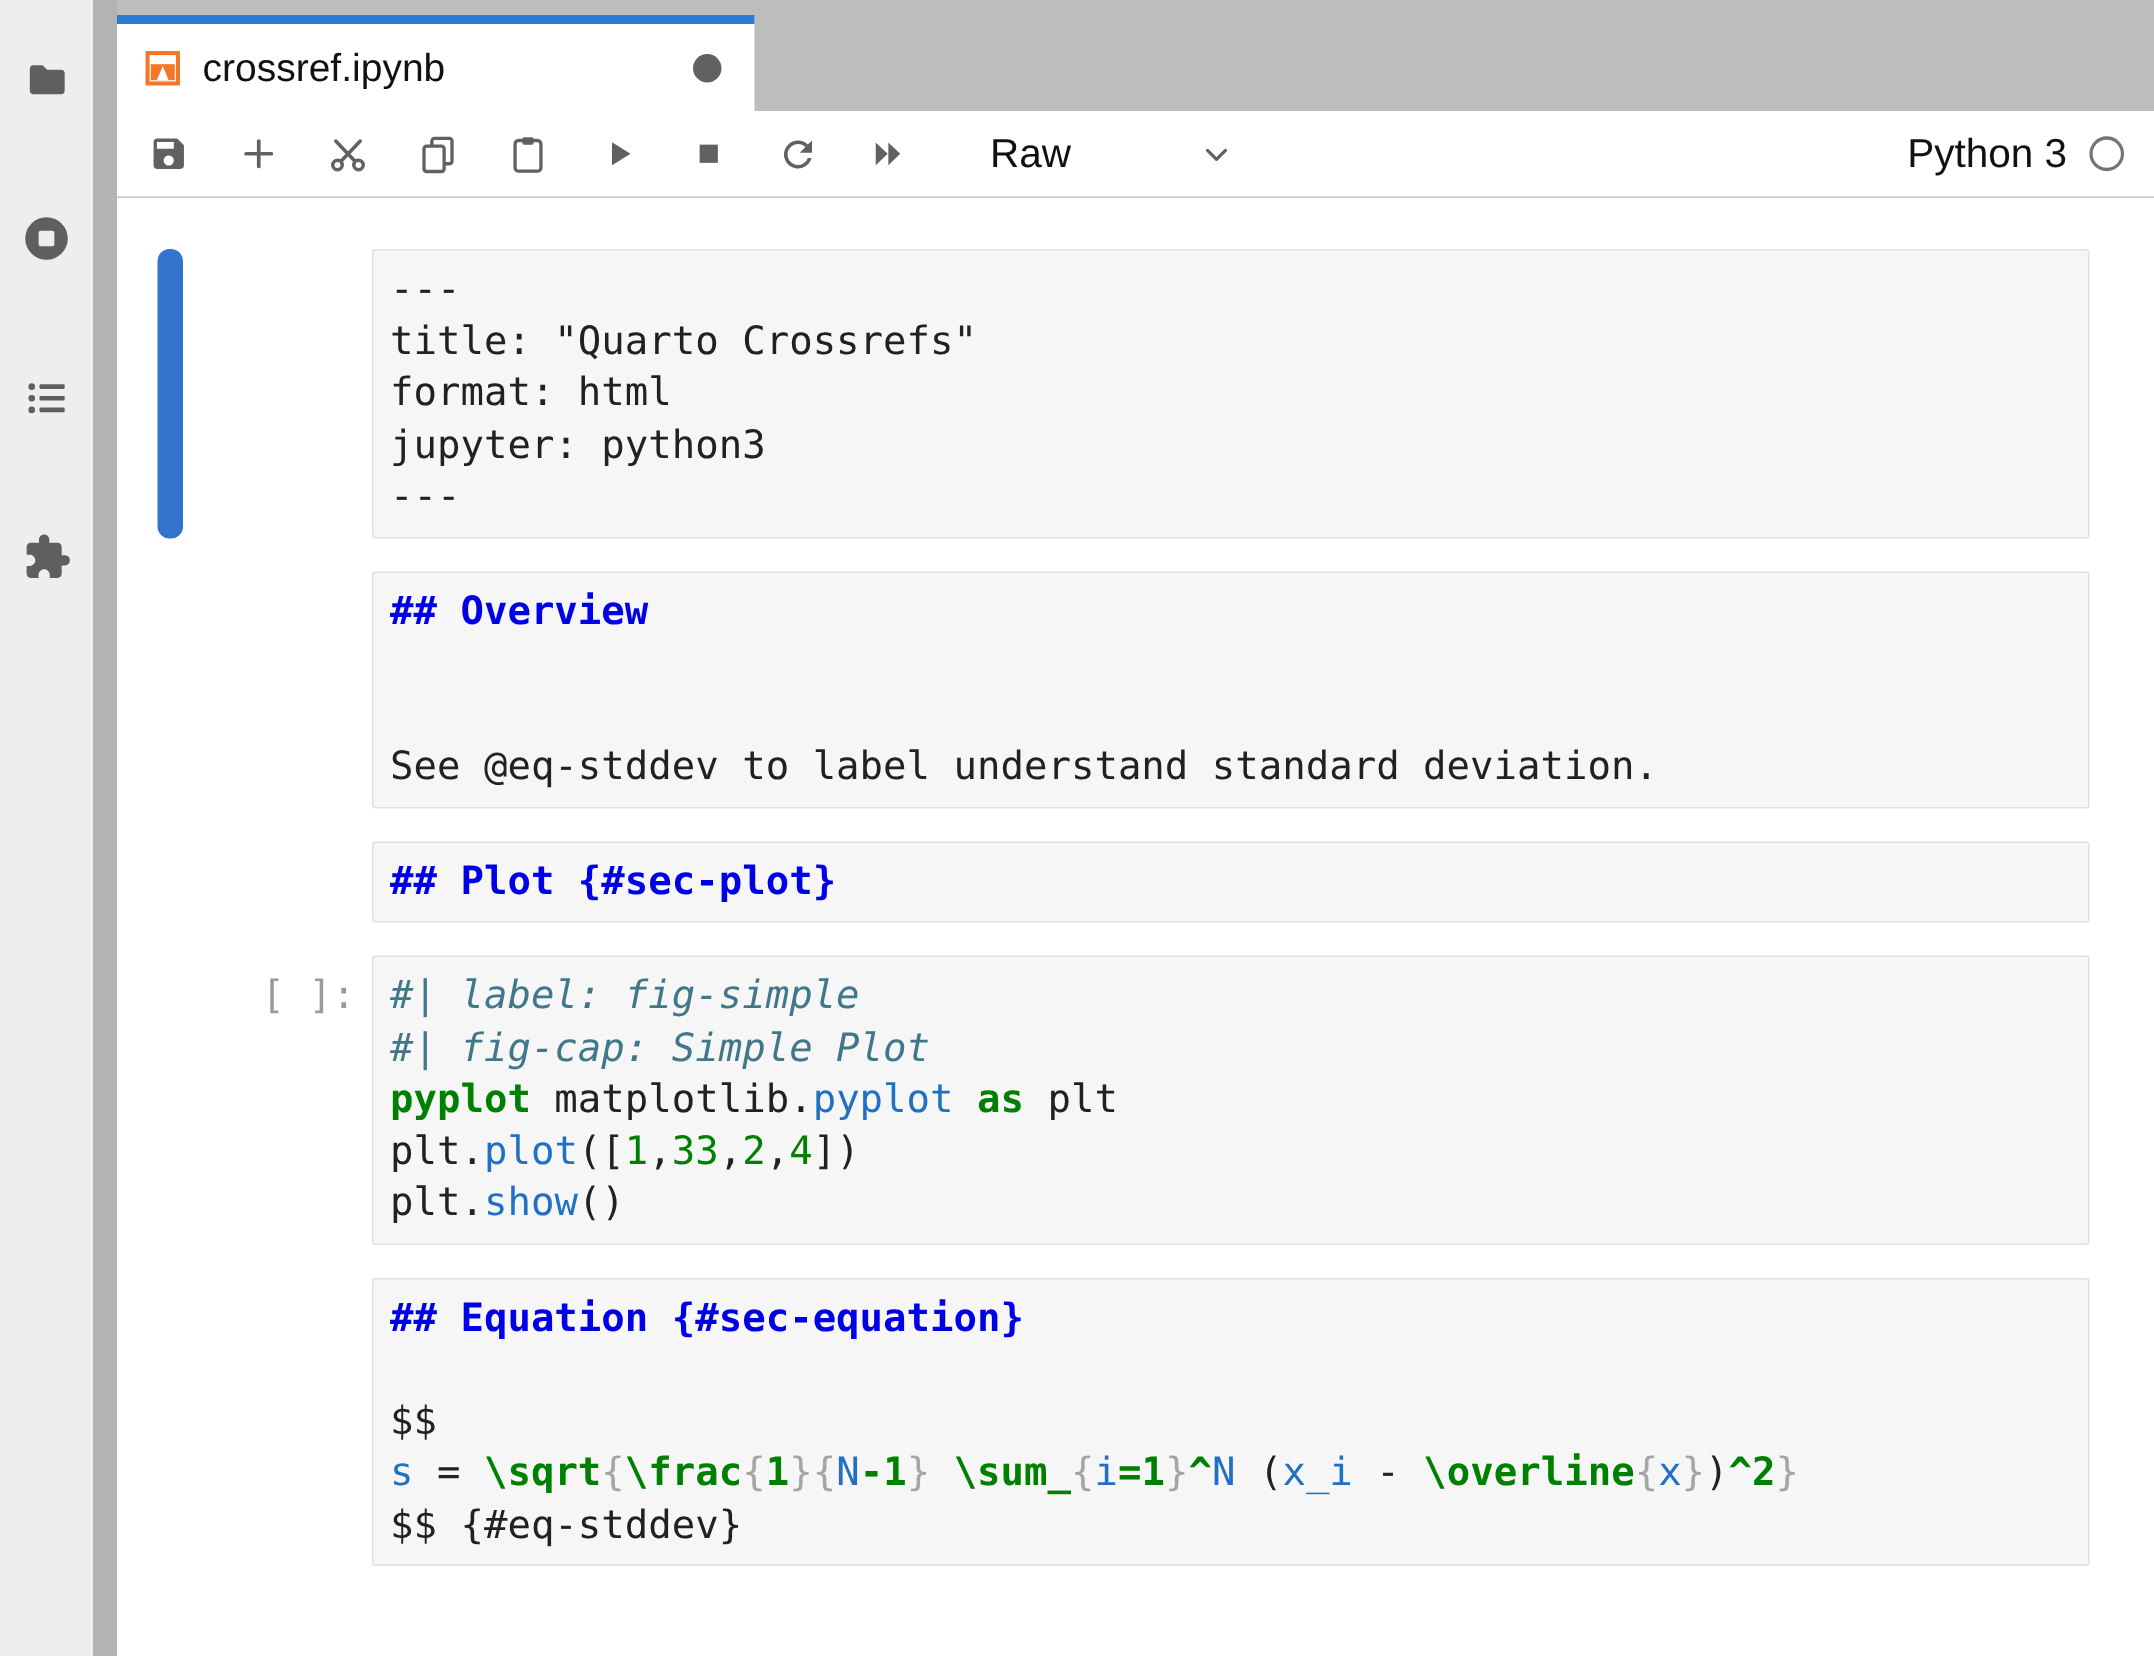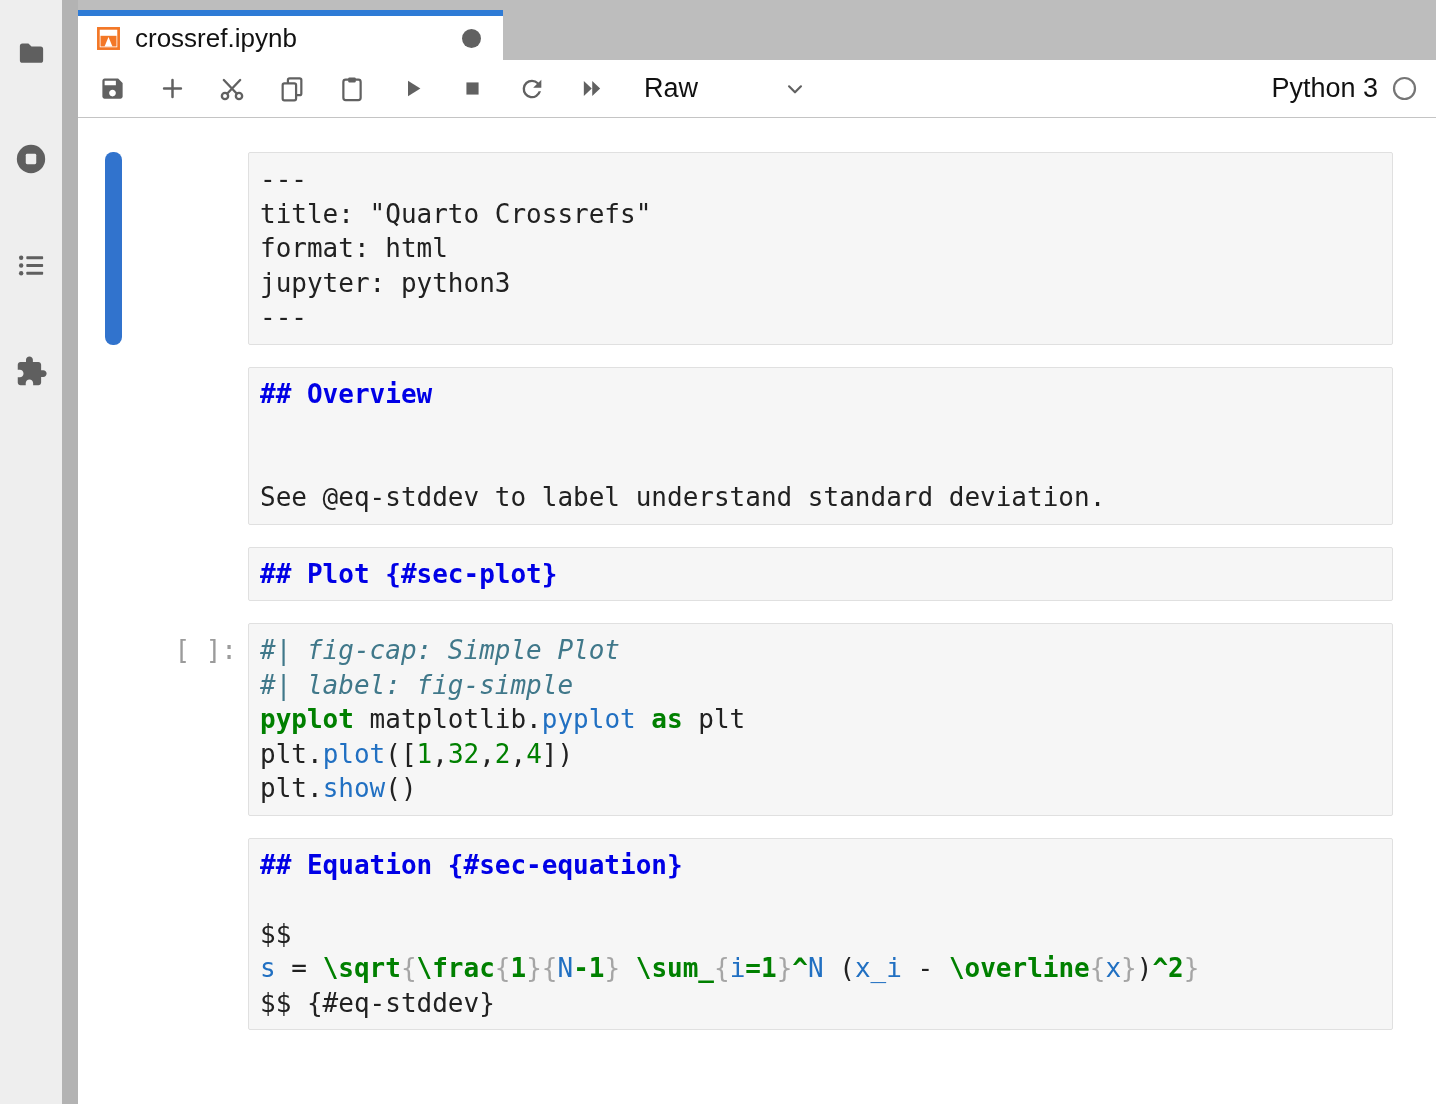--- a/index.html
+++ b/index.html
@@ -10,33 +10,33 @@
   
   .sidebar { width:62px; flex:none; background:#eeeeee; display:flex; flex-direction:column;
              align-items:center; padding-top:36px; }
   .side-btn { width:36px; height:34px; display:flex; align-items:center; justify-content:center;
               margin-bottom:72px; cursor:pointer; }
   .strip { width:16px; flex:none; background:#b3b3b3; }
 
   .main { flex:1; min-width:0; display:flex; flex-direction:column; }
 
   
-  .tabbar { height:60px; flex:none; background:#bdbdbd; display:flex; }
+  .tabbar { height:74px; flex:none; background:#bdbdbd; display:flex; }
   .tab { margin-top:10px; width:425px; background:#ffffff; border-top:6px solid #2e7bd6;
          display:flex; align-items:center; padding:0 22px 0 17px; cursor:pointer; }
   .tab-title { margin-left:13px; font-size:26px; color:#111111; flex:1; white-space:nowrap; }
   .dirty-dot { width:19px; height:19px; border-radius:50%; background:#616161; flex:none; }
 
   
   .toolbar { height:58px; flex:none; background:#ffffff; border-bottom:1px solid #c4c4c4;
              display:flex; align-items:center; padding-right:18px; }
   .tb-btn { width:28px; height:28px; margin-left:32px; display:flex; align-items:center;
             justify-content:center; cursor:pointer; flex:none; }
   .tb-btn:first-child { margin-left:20px; }
-  .cell-type-select { margin-left:38px; width:164px; display:flex; align-items:center;
+  .cell-type-select { margin-left:54px; width:164px; display:flex; align-items:center;
                       justify-content:space-between; font-size:27px; color:#111111; cursor:pointer; }
   .kernel { margin-left:auto; display:flex; align-items:center; gap:13px; }
   .kernel-name { font-size:27px; color:#111111; cursor:pointer; }
 
   
   .content { flex:1; background:#ffffff; padding-top:34px; overflow:hidden; }
   .cell { display:flex; align-items:stretch; margin-bottom:22px; }
   .gutter { width:170px; flex:none; position:relative; }
   .collapser { position:absolute; left:27px; top:0; bottom:0; width:17px; border-radius:8px;
                background:#3173cd; cursor:pointer; }
@@ -200,24 +200,24 @@
             <div class="gutter"></div>
             <div class="editor">
               <div class="cm-line"><span class="tk-hd">## Plot {#sec-plot}</span></div>
             </div>
           </div>
           <div class="cell">
             <div class="gutter">
               <div class="prompt">[ ]:</div>
             </div>
             <div class="editor">
+              <div class="cm-line"><span class="tk-cm">#| label: fig-simple</span></div>
               <div class="cm-line"><span class="tk-cm">#| fig-cap: Simple Plot</span></div>
-              <div class="cm-line"><span class="tk-cm">#| label: fig-simple</span></div>
               <div class="cm-line"><span class="tk-kw">pyplot</span><span class="tk-p"> matplotlib.</span><span class="tk-bl">pyplot</span><span class="tk-p"> </span><span class="tk-kw">as</span><span class="tk-p"> plt</span></div>
-              <div class="cm-line"><span class="tk-p">plt.</span><span class="tk-bl">plot</span><span class="tk-p">([</span><span class="tk-num">1</span><span class="tk-p">,</span><span class="tk-num">32</span><span class="tk-p">,</span><span class="tk-num">2</span><span class="tk-p">,</span><span class="tk-num">4</span><span class="tk-p">])</span></div>
+              <div class="cm-line"><span class="tk-p">plt.</span><span class="tk-bl">plot</span><span class="tk-p">([</span><span class="tk-num">1</span><span class="tk-p">,</span><span class="tk-num">33</span><span class="tk-p">,</span><span class="tk-num">2</span><span class="tk-p">,</span><span class="tk-num">4</span><span class="tk-p">])</span></div>
               <div class="cm-line"><span class="tk-p">plt.</span><span class="tk-bl">show</span><span class="tk-p">()</span></div>
             </div>
           </div>
           <div class="cell">
             <div class="gutter"></div>
             <div class="editor">
               <div class="cm-line"><span class="tk-hd">## Equation {#sec-equation}</span></div>
               <div class="cm-line">&nbsp;</div>
               <div class="cm-line"><span class="tk-p">$$</span></div>
               <div class="cm-line"><span class="tk-bl">s</span><span class="tk-p"> = </span><span class="tk-grn">\sqrt</span><span class="tk-br">{</span><span class="tk-grn">\frac</span><span class="tk-br">{</span><span class="tk-grn">1</span><span class="tk-br">}</span><span class="tk-br">{</span><span class="tk-bl">N</span><span class="tk-grn">-1</span><span class="tk-br">}</span><span class="tk-p"> </span><span class="tk-grn">\sum_</span><span class="tk-br">{</span><span class="tk-bl">i</span><span class="tk-grn">=1</span><span class="tk-br">}</span><span class="tk-grn">^</span><span class="tk-bl">N</span><span class="tk-p"> (</span><span class="tk-bl">x_i</span><span class="tk-p"> - </span><span class="tk-grn">\overline</span><span class="tk-br">{</span><span class="tk-bl">x</span><span class="tk-br">}</span><span class="tk-p">)</span><span class="tk-grn">^2</span><span class="tk-br">}</span></div>

